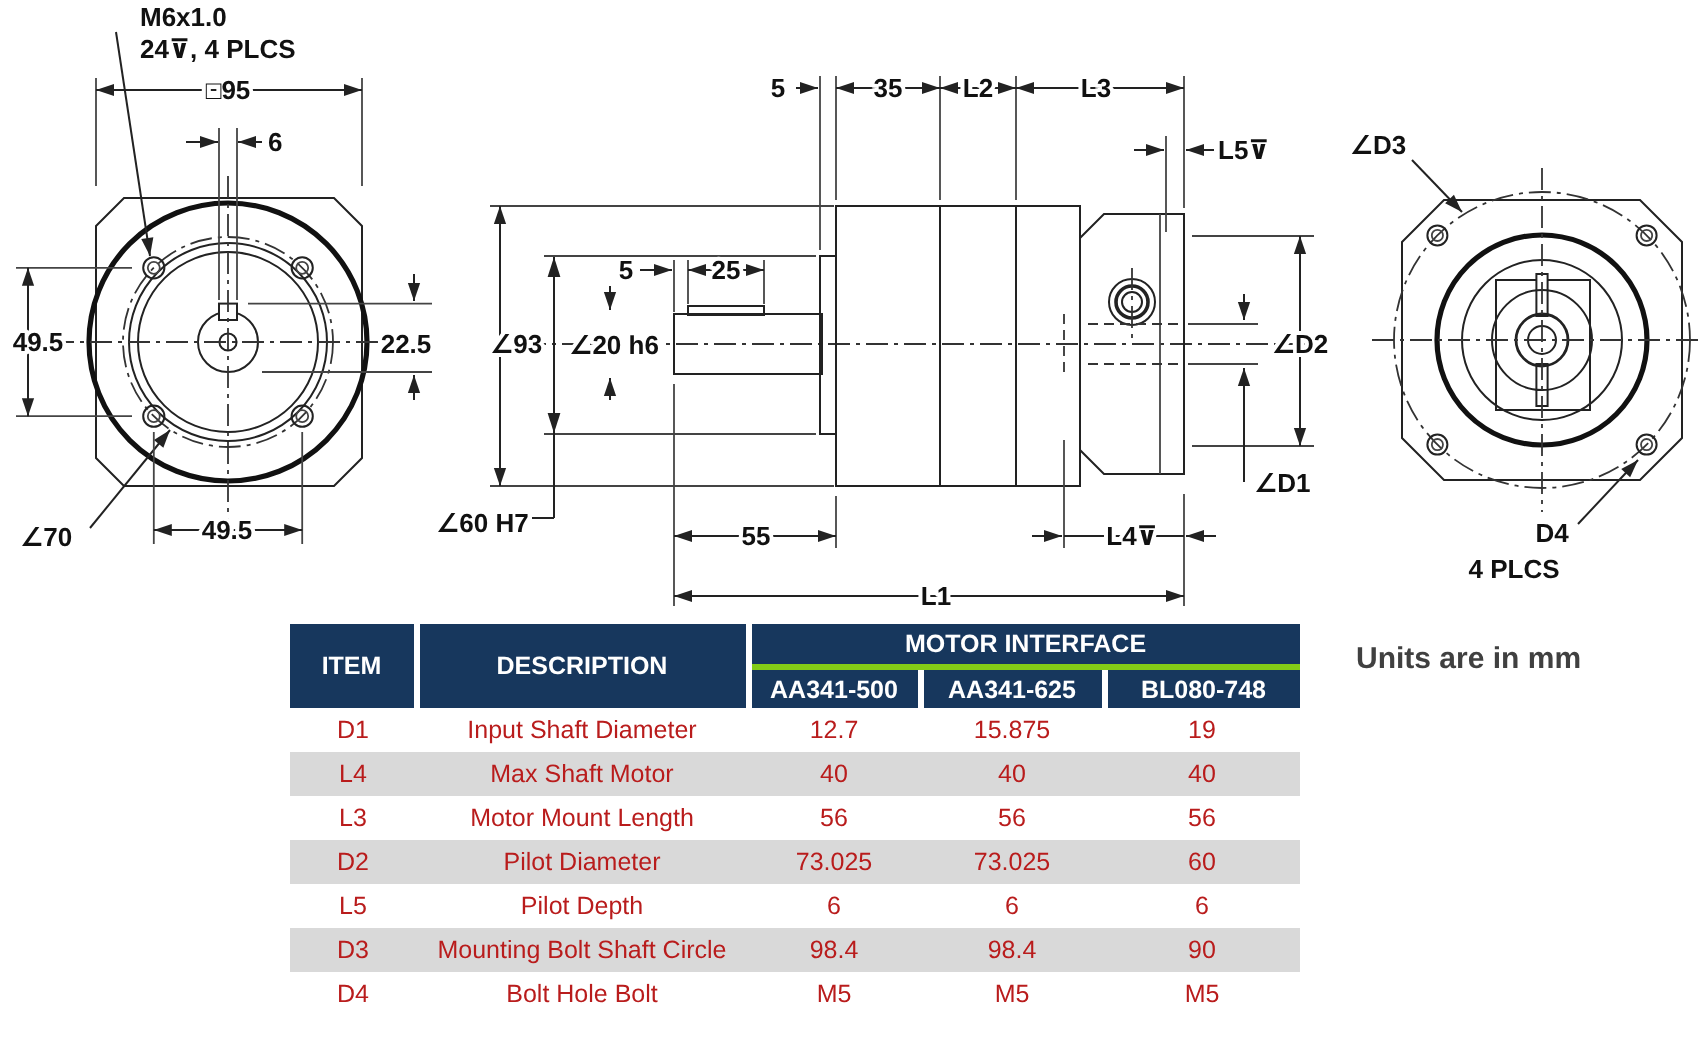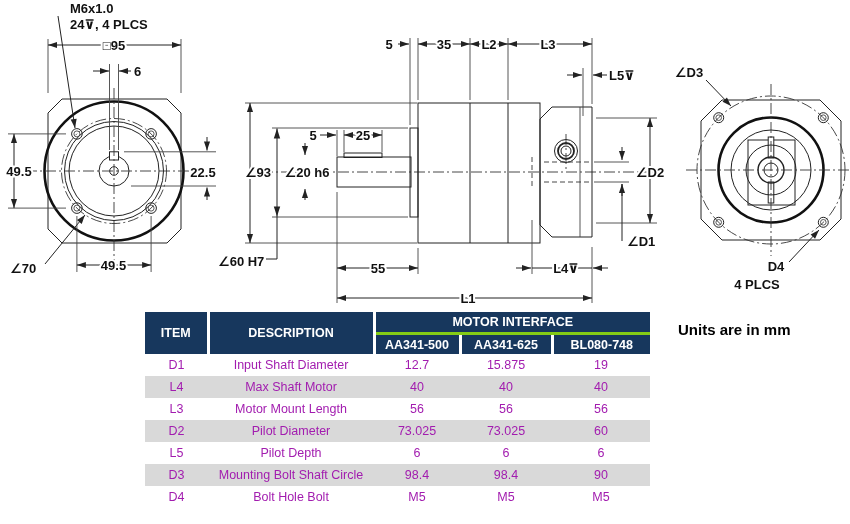--- a/index.html
+++ b/index.html
@@ -18,24 +18,24 @@
   .wfill{fill:#fff;stroke:#222;stroke-width:1;}
   
   #spec-table{position:absolute;left:145px;top:312px;width:505px;border-collapse:collapse;
               table-layout:fixed;}
   #spec-table th{background:#17375D;color:#fff;font:bold 12.5px "Liberation Sans","DejaVu Sans",sans-serif;
                  text-align:center;vertical-align:middle;padding:0;}
   #spec-table thead tr:first-child th{height:20px;}
   #spec-table thead tr:last-child th{height:19px;}
   #spec-table th.sep{border-right:3px solid #fff;}
   #spec-table th.under{border-bottom:3px solid #84cc16;}
-  #spec-table td{color:#a21caf;font:12.5px "Liberation Sans","DejaVu Sans",sans-serif;
+  #spec-table td{color:#b91c1c;font:12.5px "Liberation Sans","DejaVu Sans",sans-serif;
                  text-align:center;vertical-align:middle;height:22px;padding:0;}
   #spec-table tbody tr:nth-child(even){background:#D9D9D9;}
-  #units-note{position:absolute;left:678px;top:321px;font:bold 15px "Liberation Sans","DejaVu Sans",sans-serif;color:#000000;}
+  #units-note{position:absolute;left:678px;top:321px;font:bold 15px "Liberation Sans","DejaVu Sans",sans-serif;color:#404040;}
 </style>
 </head>
 <body>
 
 <div id="page">
 
 <svg width="850" height="324" viewBox="0 0 850 324">
   <defs>
     <marker id="ar" viewBox="0 0 10 10" refX="10" refY="5" markerWidth="11" markerHeight="9" markerUnits="userSpaceOnUse" orient="auto-start-reverse">
       <path d="M0,1.6 L10,5 L0,8.4 Z" fill="#222"></path>

